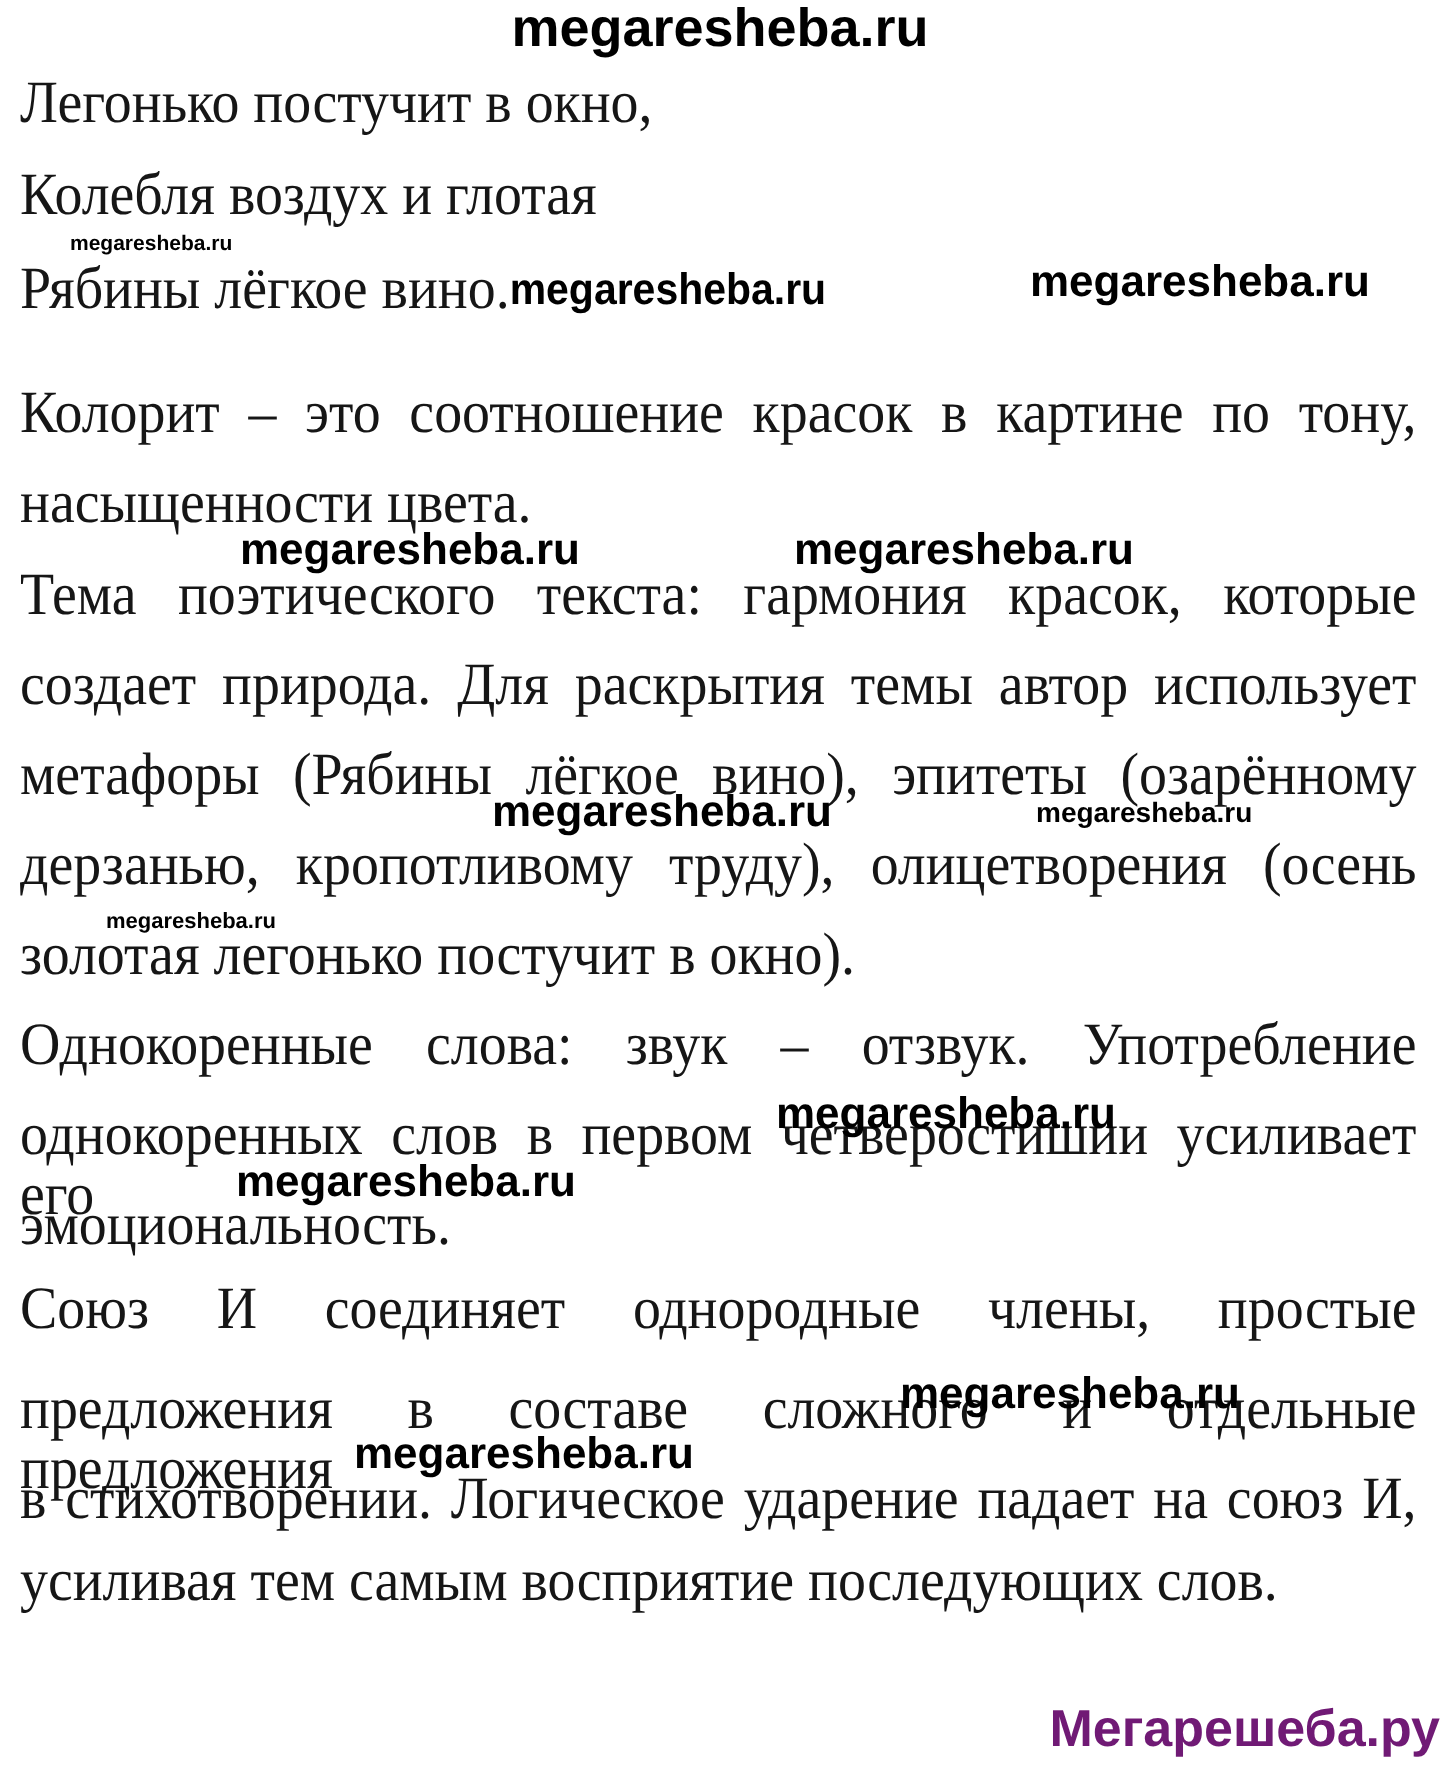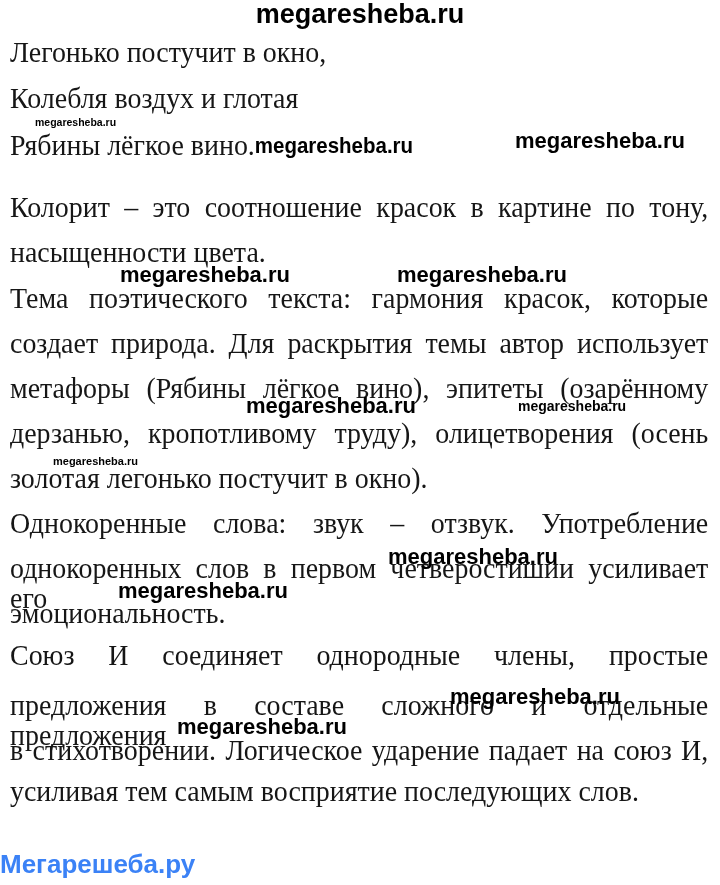--- a/index.html
+++ b/index.html
@@ -61,26 +61,26 @@
     font-size: 27px;
     line-height: 1.05;
     color: #000;
     z-index: 3;
   }
   .footer-brand {
     position: absolute;
     top: 850px;
     left: 0;
     width: 100%;
-    text-align: left;
+    text-align: right;
     font-family: "Liberation Sans", sans-serif;
     font-weight: bold;
     font-size: 26px;
     line-height: 1.1;
-    color: #3b82f6;
+    color: #701a75;
   }
 </style>
 </head>
 <body>
 
 <div class="page">
 
   <div class="header-wm">megaresheba.ru</div>
 
   <div class="line" style="top:37px">Легонько постучит в окно,</div>

